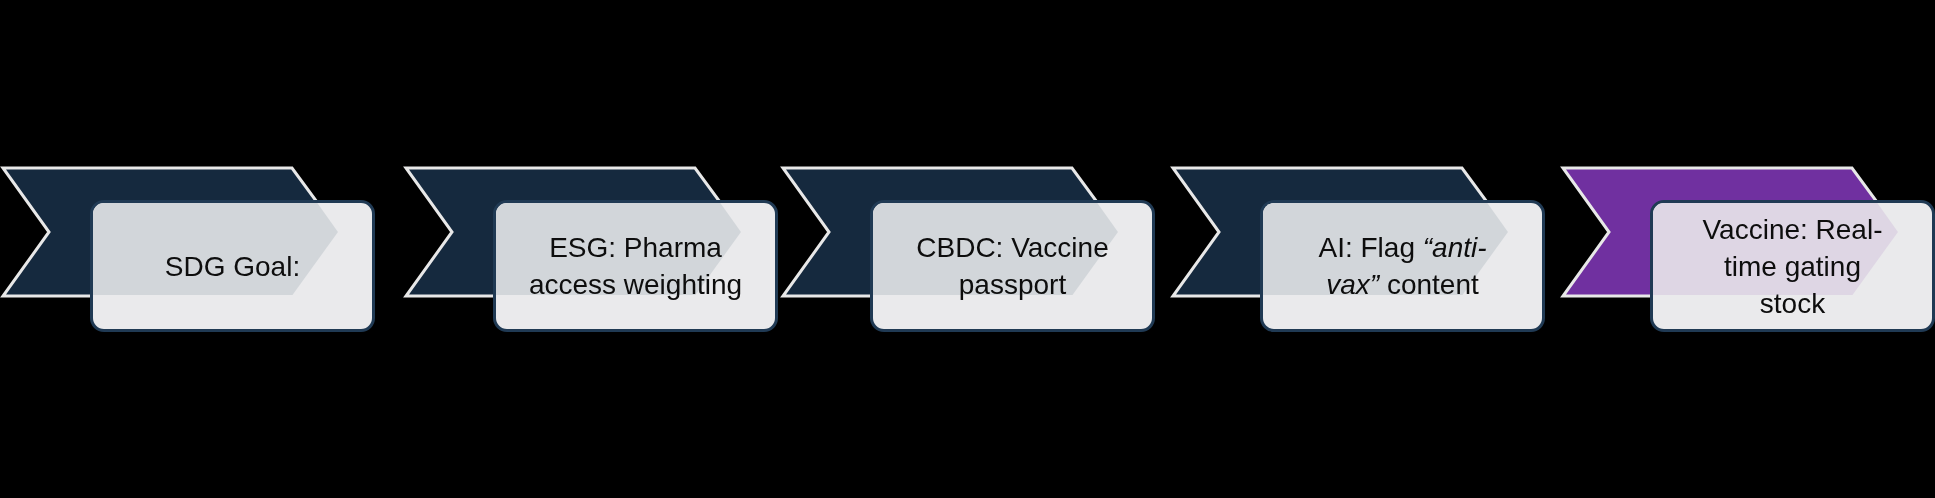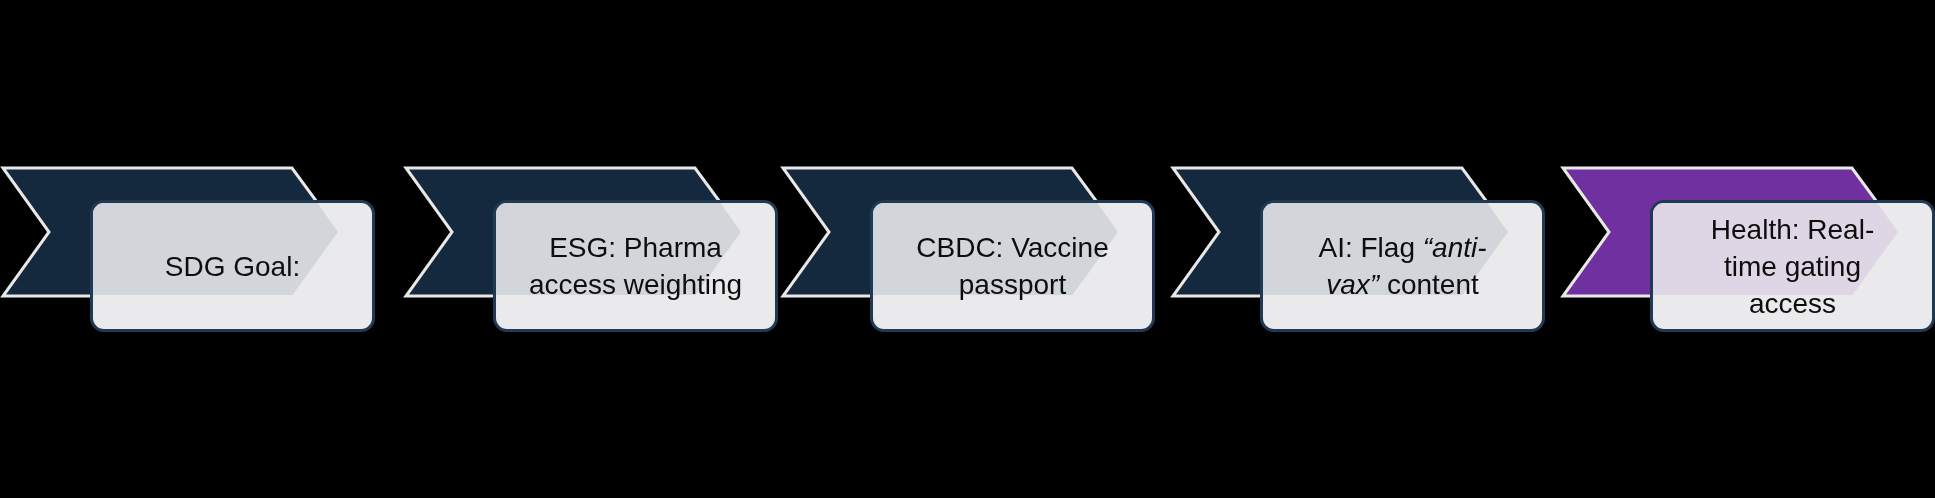--- a/index.html
+++ b/index.html
@@ -110,19 +110,19 @@
         </div>
     </div>
   </div>
     <div class="step" style="left: 1560px;">
     <svg class="chevron-svg" width="345" height="134" viewBox="0 0 345 134">
       <polygon points="3,3 292,3 339,67 292,131 3,131 49,67" stroke-width="3" stroke-linejoin="miter" fill="#7030a0" stroke="#e8e8e8"></polygon>
     </svg>
     <div class="box">
       <div class="tint" style="background: rgb(222, 214, 228);"></div>
       <div class="label">
-          <div class="line"><span>Health: Real-</span></div>
+          <div class="line"><span>Vaccine: Real-</span></div>
           <div class="line"><span>time gating</span></div>
-          <div class="line"><span>access</span></div>
+          <div class="line"><span>stock</span></div>
         </div>
     </div>
   </div>
   </div>
 
 </body></html>

